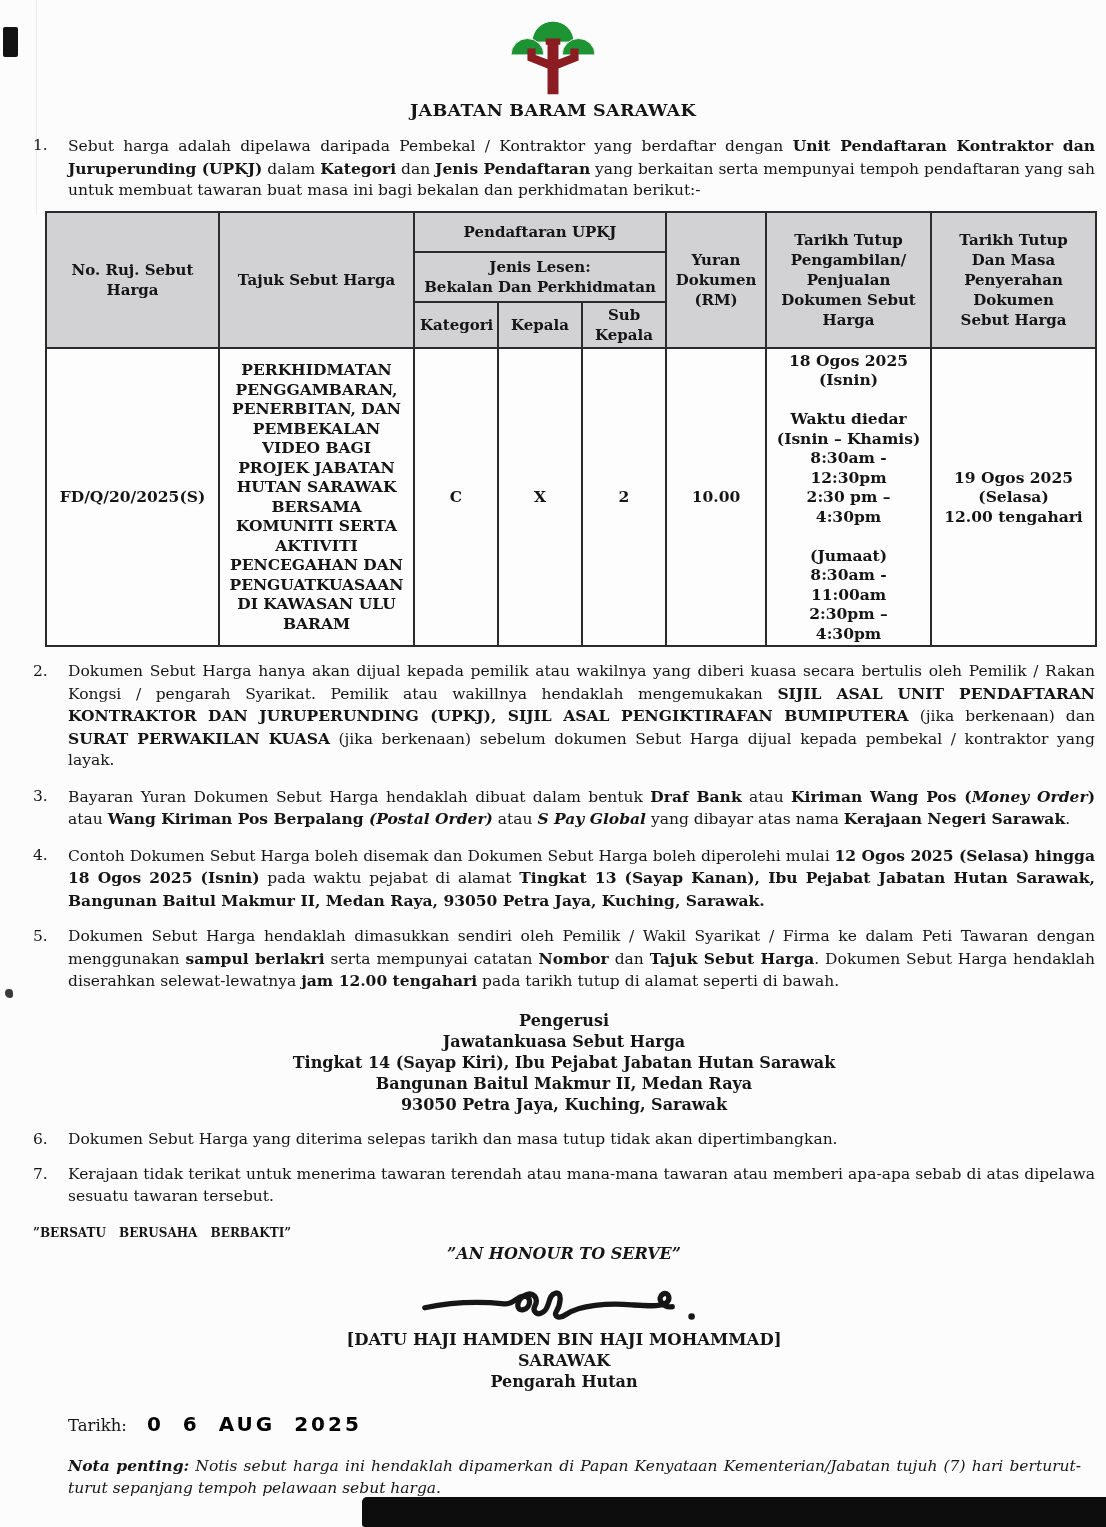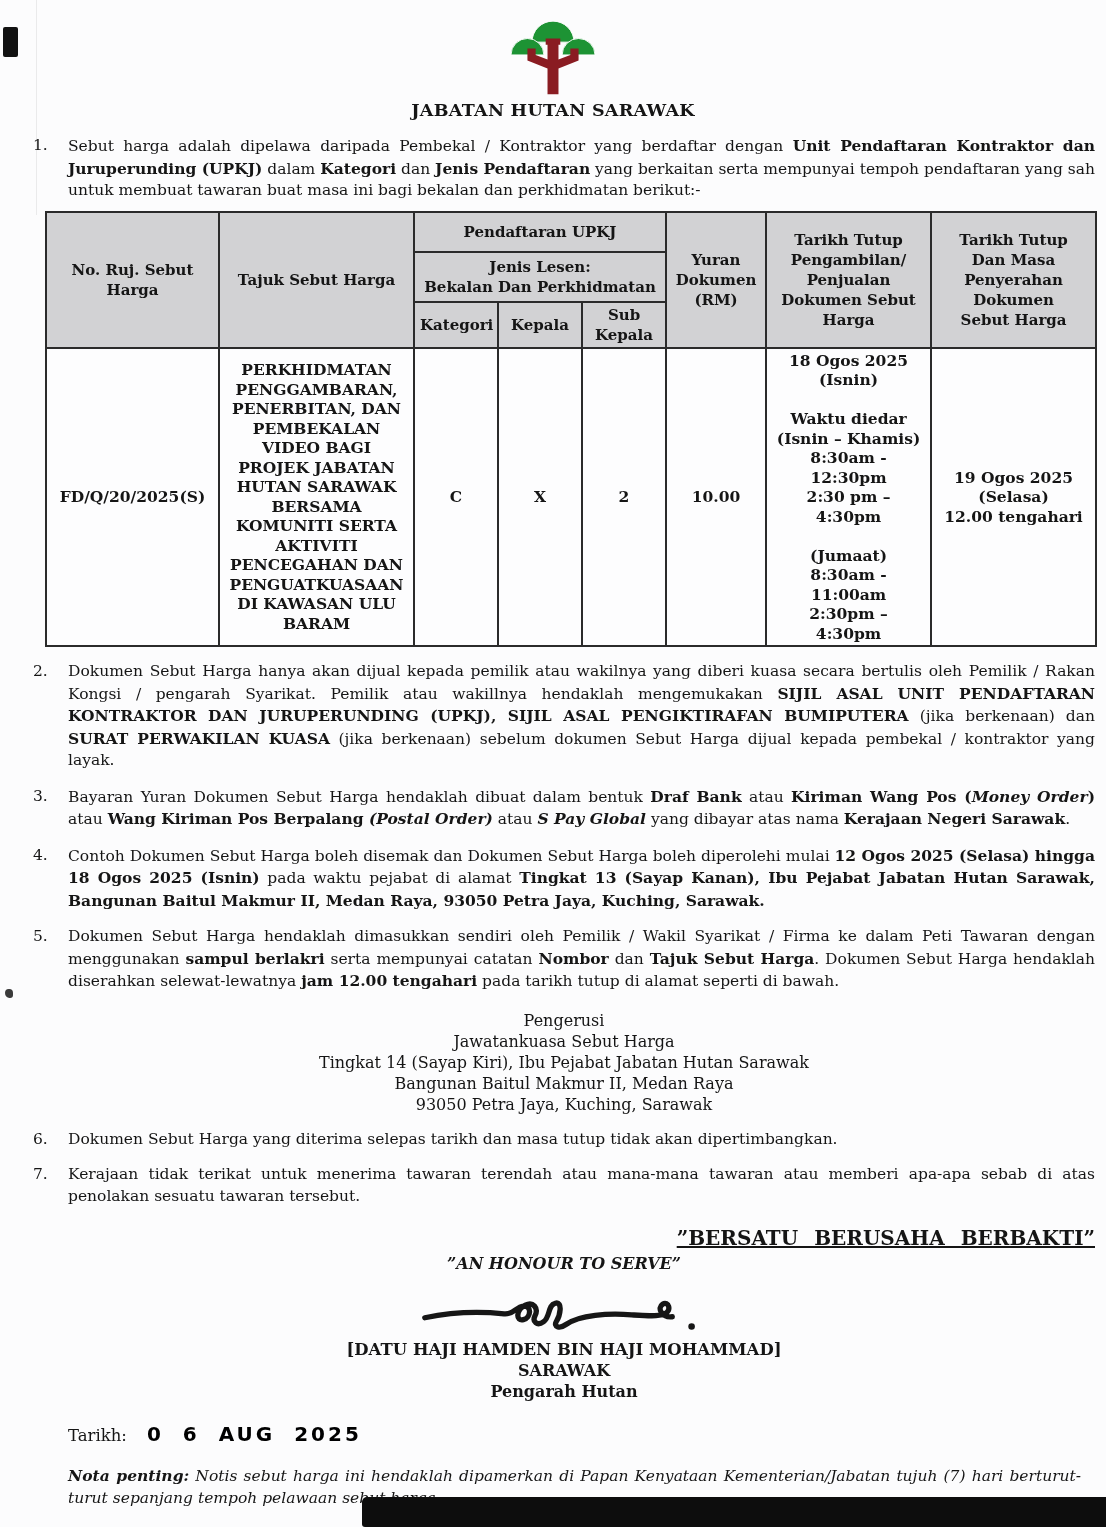--- a/index.html
+++ b/index.html
@@ -27,22 +27,22 @@
 
   table.ntable{border-collapse:collapse;table-layout:fixed;width:1050px;margin:9px 0 4px 12px;}
   .ntable th,.ntable td{border:2px solid #2b2b2b;text-align:center;vertical-align:middle;padding:2px 5px;overflow:hidden;}
   .ntable th{background:#d2d2d4;font-weight:bold;font-size:15px;line-height:20px;}
   .ntable tr.hr1 th{height:34px;}
   .ntable tr.hr2 th{height:44px;}
   .ntable tr.hr3 th{height:40px;}
   .ntable tr.body-row td{background:#fdfdfe;font-weight:bold;font-size:15.5px;line-height:19.5px;height:284px;}
   .ntable td.ref-cell{font-size:16px;}
 
-  .addr{ text-align:center;font-weight:normal;font-size:16px;line-height:21px;margin-top:17px; }
-  .motto1{text-align:right;font-weight:bold;font-size:20px;word-spacing:9px;margin-top:19px;text-decoration:underline;}
+  .addr{ text-align:center;font-weight:bold;font-size:16px;line-height:21px;margin-top:17px; }
+  .motto1{text-align:left;font-weight:bold;font-size:12px;word-spacing:9px;margin-top:19px;}
   .motto2{text-align:center;font-weight:bold;font-style:italic;font-size:16px;margin-top:4px;}
   .signature{text-align:center;margin-top:8px;height:58px;}
   .sig-name{text-align:center;font-weight:bold;font-size:16.5px;line-height:21px;}
   .sig-line{text-align:center;font-weight:bold;font-size:16px;line-height:21px;}
   .date-row{display:flex;align-items:baseline;gap:20px;margin:20px 0 13px 35px;font-size:16.5px;}
   .stamp{font-family:"DejaVu Sans","Liberation Sans",sans-serif;font-weight:bold;font-size:20px;
          color:#000000;letter-spacing:3px;word-spacing:9px;}
   .nota{margin:19px 14px 0 35px;font-style:italic;font-size:15.5px;line-height:21.5px;text-align:justify;}
 </style>
 </head>
@@ -55,21 +55,21 @@
 
   <div class="header">
     <div class="logo">
       <svg viewBox="0 0 100 92" xmlns="http://www.w3.org/2000/svg" aria-hidden="true">
         <path d="M27 33 A 23 23 0 0 1 73 33 Z" fill="#1d9334" stroke="#ffffff" stroke-width="1"></path>
         <path d="M4 47 A 18 18 0 0 1 40 47 Z" fill="#1d9334" stroke="#ffffff" stroke-width="1"></path>
         <path d="M60 47 A 18 18 0 0 1 96 47 Z" fill="#1d9334" stroke="#ffffff" stroke-width="1"></path>
         <path d="M44 90 L44 62 L22 53 L22 40 L31 40 L31 47 L44 52 L44 36 L42 36 L42 29 L58 29 L58 36 L56 36 L56 52 L69 47 L69 40 L78 40 L78 53 L56 62 L56 90 Z" fill="#8a1c22"></path>
       </svg>
     </div>
-    <div class="org-name">JABATAN HUTAN SARAWAK</div>
+    <div class="org-name">JABATAN BARAM SARAWAK</div>
   </div>
 
   <div class="content">
 
     <div class="item">
       <div class="item-no">1.</div>
       <div class="item-text"><span>Sebut harga adalah dipelawa daripada Pembekal / Kontraktor yang berdaftar dengan </span><span class="b">Unit Pendaftaran Kontraktor dan Juruperunding (UPKJ)</span><span> dalam </span><span class="b">Kategori</span><span> dan </span><span class="b">Jenis Pendaftaran</span><span> yang berkaitan serta mempunyai tempoh pendaftaran yang sah untuk membuat tawaran buat masa ini bagi bekalan dan perkhidmatan berikut:-</span></div>
     </div>
 
     <table class="ntable">
@@ -135,21 +135,21 @@
 
     <div class="addr">Pengerusi<br>Jawatankuasa Sebut Harga<br>Tingkat 14 (Sayap Kiri), Ibu Pejabat Jabatan Hutan Sarawak<br>Bangunan Baitul Makmur II, Medan Raya<br>93050 Petra Jaya, Kuching, Sarawak</div>
 
     <div class="item">
       <div class="item-no">6.</div>
       <div class="item-text"><span>Dokumen Sebut Harga yang diterima selepas tarikh dan masa tutup tidak akan dipertimbangkan.</span></div>
     </div>
 
     <div class="item">
       <div class="item-no">7.</div>
-      <div class="item-text"><span>Kerajaan tidak terikat untuk menerima tawaran terendah atau mana-mana tawaran atau memberi apa-apa sebab di atas penolakan sesuatu tawaran tersebut.</span></div>
+      <div class="item-text"><span>Kerajaan tidak terikat untuk menerima tawaran terendah atau mana-mana tawaran atau memberi apa-apa sebab di atas dipelawa sesuatu tawaran tersebut.</span></div>
     </div>
 
     <div class="motto1">”BERSATU BERUSAHA BERBAKTI”</div>
     <div class="motto2">”AN HONOUR TO SERVE”</div>
 
     <div class="signature">
       <svg width="300" height="58" viewBox="0 0 300 60" xmlns="http://www.w3.org/2000/svg" aria-hidden="true">
         <path d="M6 38 C 30 33 60 31 88 34 C 98 35 100 27 108 26 C 117 25 116 38 108 40 C 100 42 100 30 110 25 C 118 21 124 28 120 36 C 117 42 122 47 129 42 C 136 37 133 25 141 23 C 149 21 146 36 142 42 C 139 47 145 50 152 45 C 166 35 196 33 220 35 C 235 36 247 37 254 34 C 262 31 258 20 252 24 C 246 28 251 38 262 37" fill="none" stroke="#161616" stroke-width="5.5" stroke-linecap="round" stroke-linejoin="round"></path>
         <circle cx="282" cy="47" r="3.4" fill="#161616"></circle>
       </svg>

